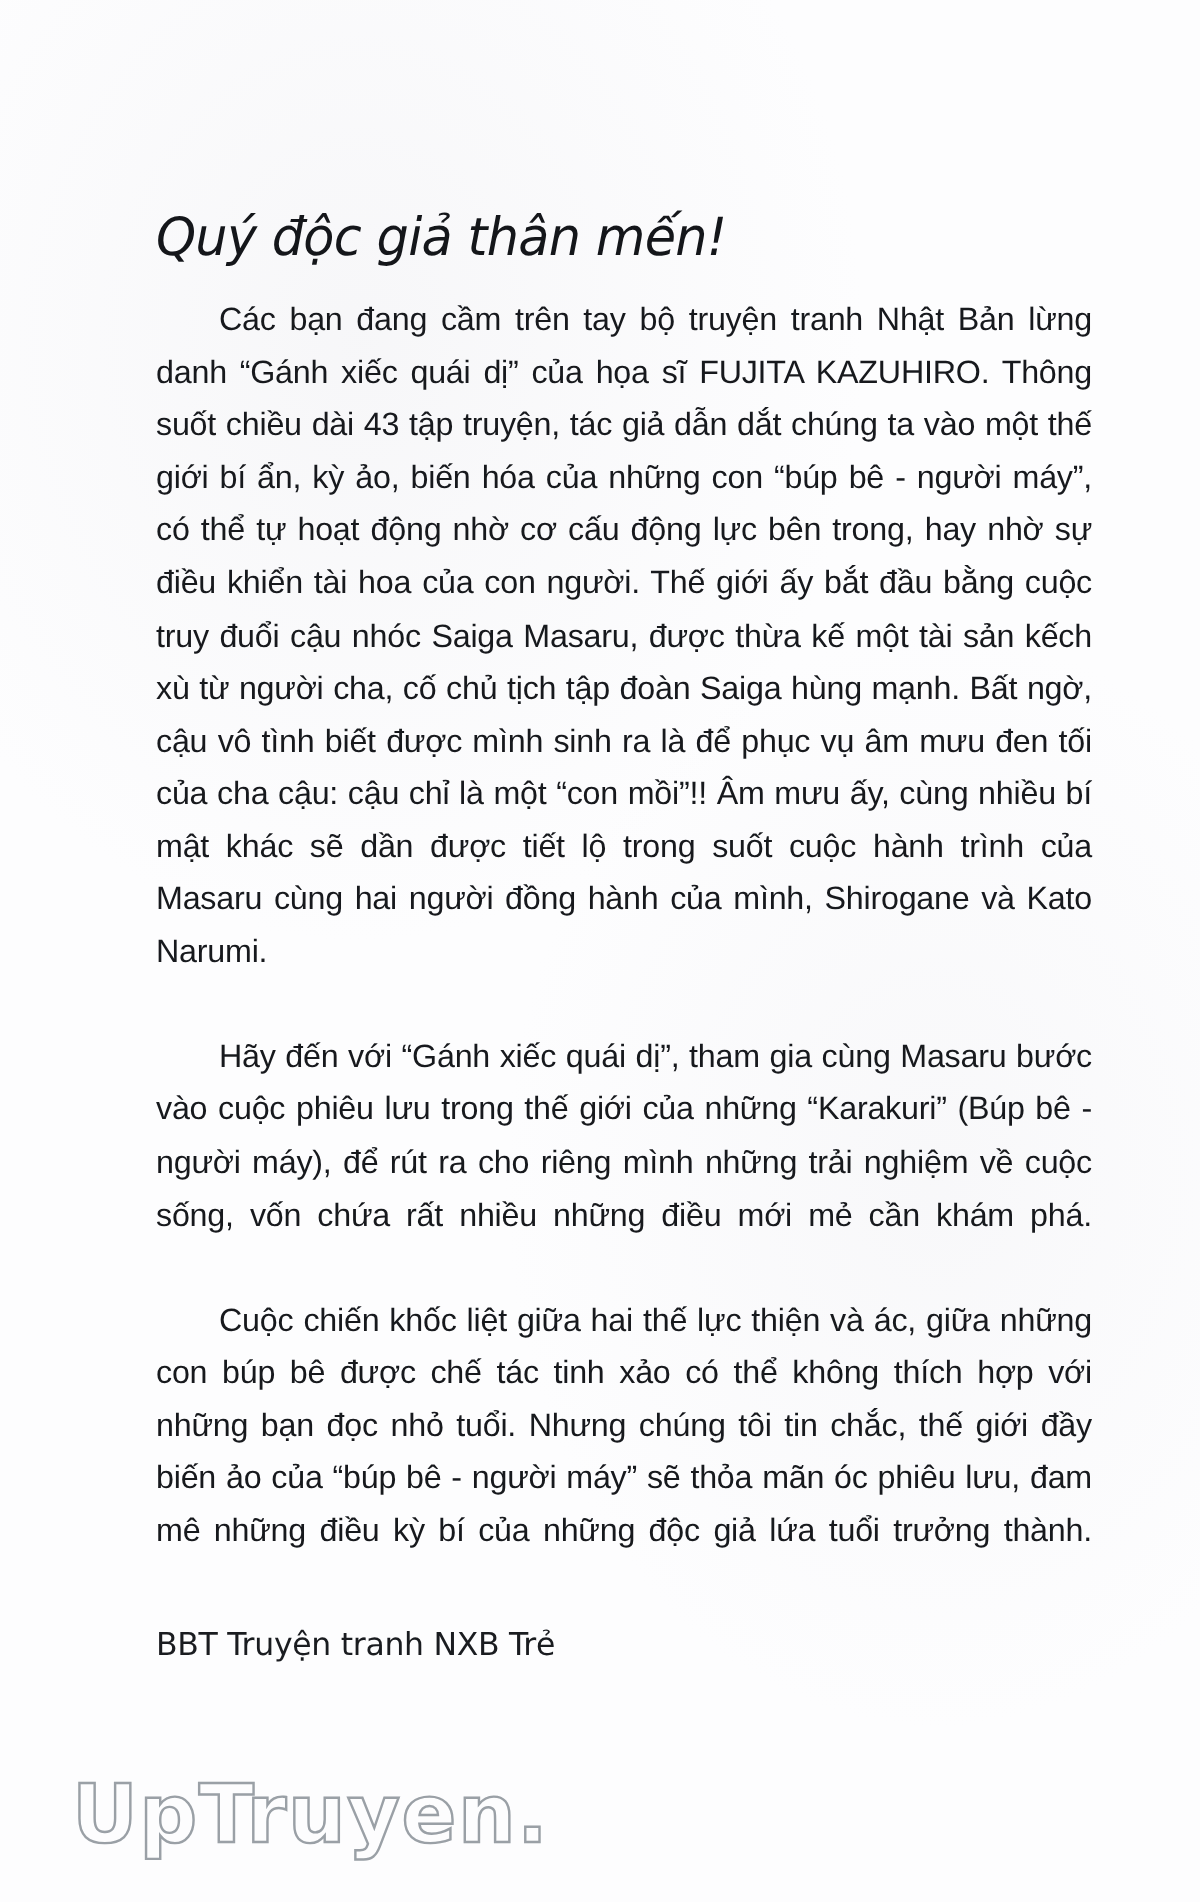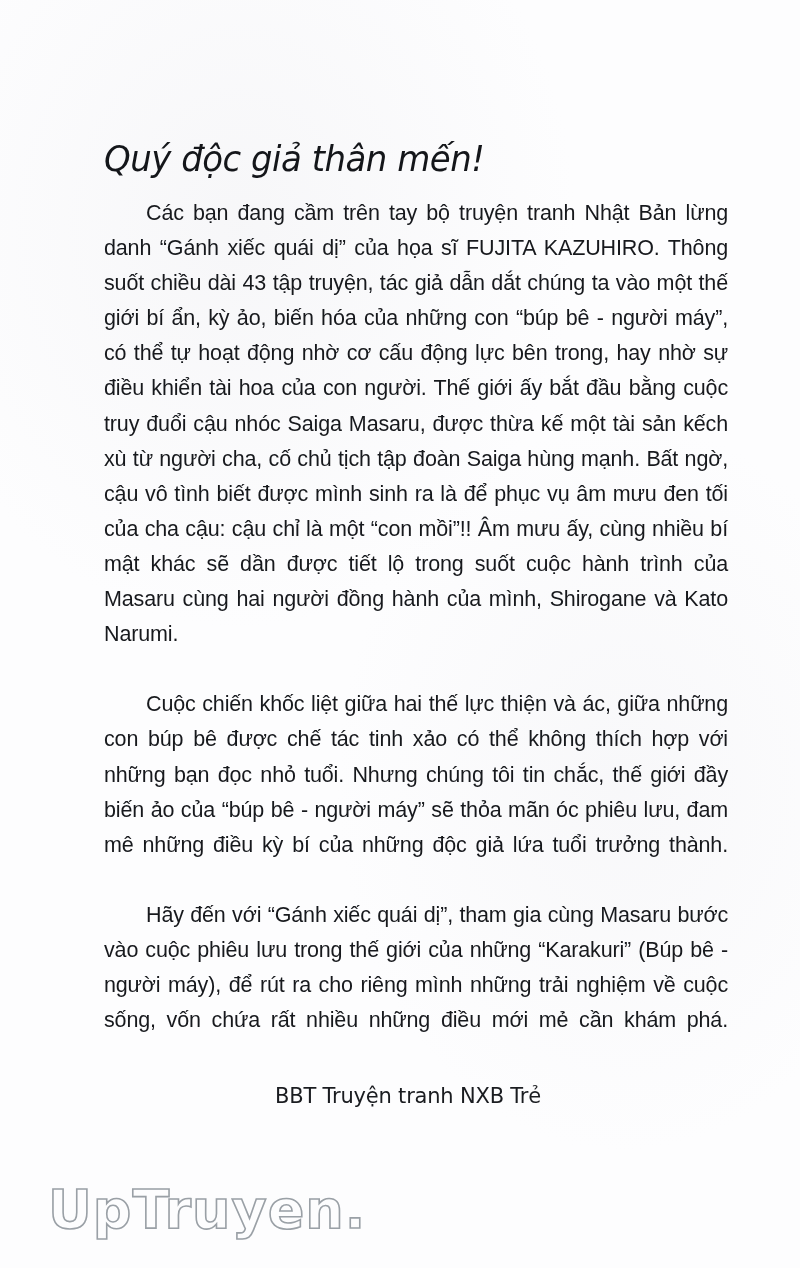--- a/index.html
+++ b/index.html
@@ -71,21 +71,21 @@
     content: "";
     display: inline-block;
     width: 100%;
   }
 
   .signature {
     position: absolute;
     left: 104px;
     top: 1084px;
     width: 608px;
-    text-align: center;
+    text-align: left;
     font-family: "DejaVu Sans", "Liberation Sans", sans-serif;
     font-size: 21px;
     color: #1a1c20;
     letter-spacing: -0.2px;
   }
 
   
   .watermark {
     position: absolute;
     left: 46px;
@@ -111,22 +111,22 @@
 </style>
 </head>
 <body>
 
 <div class="page"></div>
 
 <h1 class="page-title">Quý độc giả thân mến!</h1>
 
 <div class="body-copy">
   <p>Các bạn đang cầm trên tay bộ truyện tranh Nhật Bản lừng danh “Gánh xiếc quái dị” của họa sĩ FUJITA KAZUHIRO. Thông suốt chiều dài 43 tập truyện, tác giả dẫn dắt chúng ta vào một thế giới bí ẩn, kỳ ảo, biến hóa của những con “búp bê - người máy”, có thể tự hoạt động nhờ cơ cấu động lực bên trong, hay nhờ sự điều khiển tài hoa của con người. Thế giới ấy bắt đầu bằng cuộc truy đuổi cậu nhóc Saiga Masaru, được thừa kế một tài sản kếch xù từ người cha, cố chủ tịch tập đoàn Saiga hùng mạnh. Bất ngờ, cậu vô tình biết được mình sinh ra là để phục vụ âm mưu đen tối của cha cậu: cậu chỉ là một “con mồi”!! Âm mưu ấy, cùng nhiều bí mật khác sẽ dần được tiết lộ trong suốt cuộc hành trình của Masaru cùng hai người đồng hành của mình, Shirogane và Kato Narumi.</p>
+  <p>Hãy đến với “Gánh xiếc quái dị”, tham gia cùng Masaru bước vào cuộc phiêu lưu trong thế giới của những “Karakuri” (Búp bê - người máy), để rút ra cho riêng mình những   trải nghiệm về cuộc sống, vốn chứa rất nhiều những điều mới mẻ cần khám phá.</p>
   <p>Cuộc chiến khốc liệt giữa hai thế lực thiện và ác, giữa những con búp bê được chế tác tinh xảo có thể không thích hợp với những bạn đọc nhỏ tuổi. Nhưng chúng tôi tin chắc, thế giới đầy biến ảo của “búp bê - người máy” sẽ thỏa mãn óc phiêu lưu, đam mê những điều kỳ bí của những độc giả lứa tuổi trưởng thành.</p>
-  <p>Hãy đến với “Gánh xiếc quái dị”, tham gia cùng Masaru bước vào cuộc phiêu lưu trong thế giới của những “Karakuri” (Búp bê - người máy), để rút ra cho riêng mình những   trải nghiệm về cuộc sống, vốn chứa rất nhiều những điều mới mẻ cần khám phá.</p>
 </div>
 
 <div class="signature">BBT Truyện tranh NXB Trẻ</div>
 
 <div class="watermark">
   <svg viewBox="0 0 320 70" xmlns="http://www.w3.org/2000/svg" aria-hidden="true">
     <text x="2" y="52">UpTruyen.com</text>
   </svg>
 </div>
 

